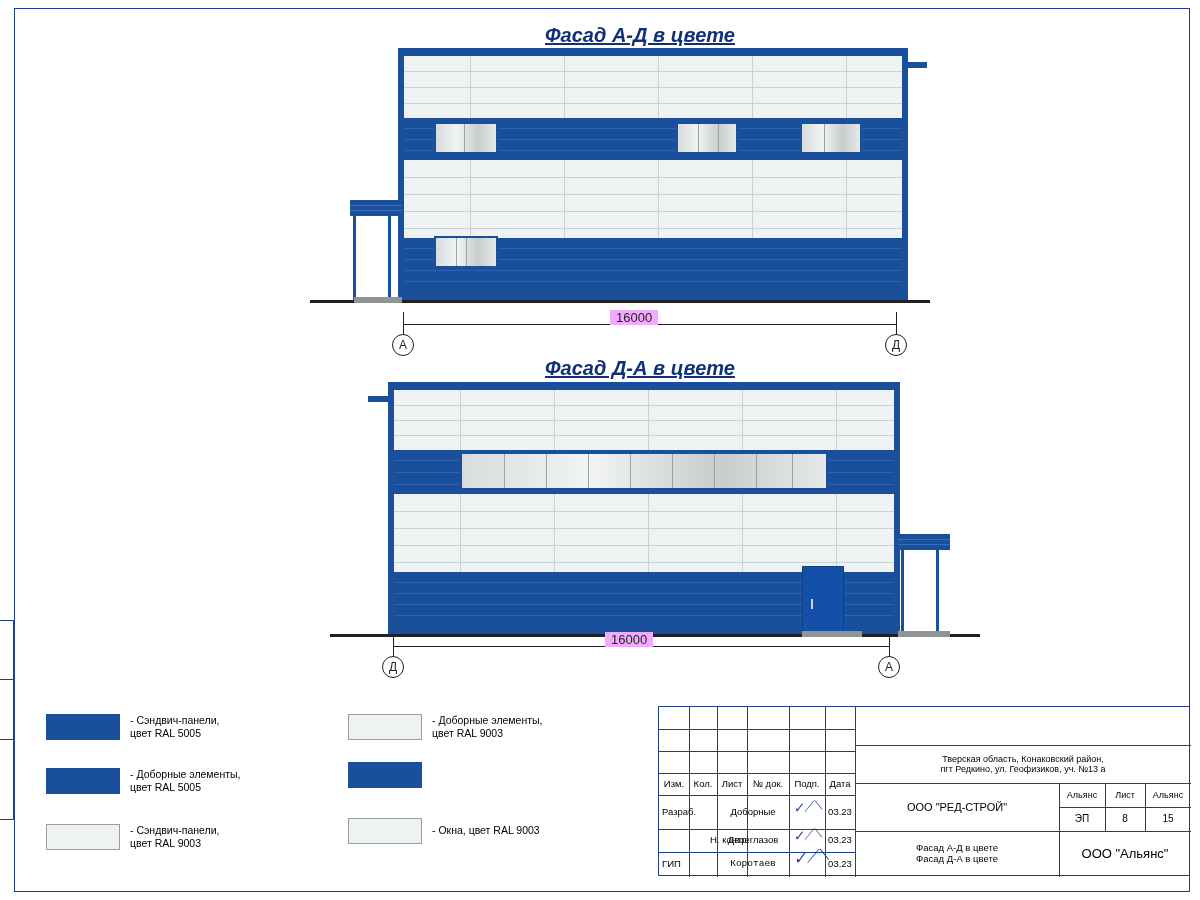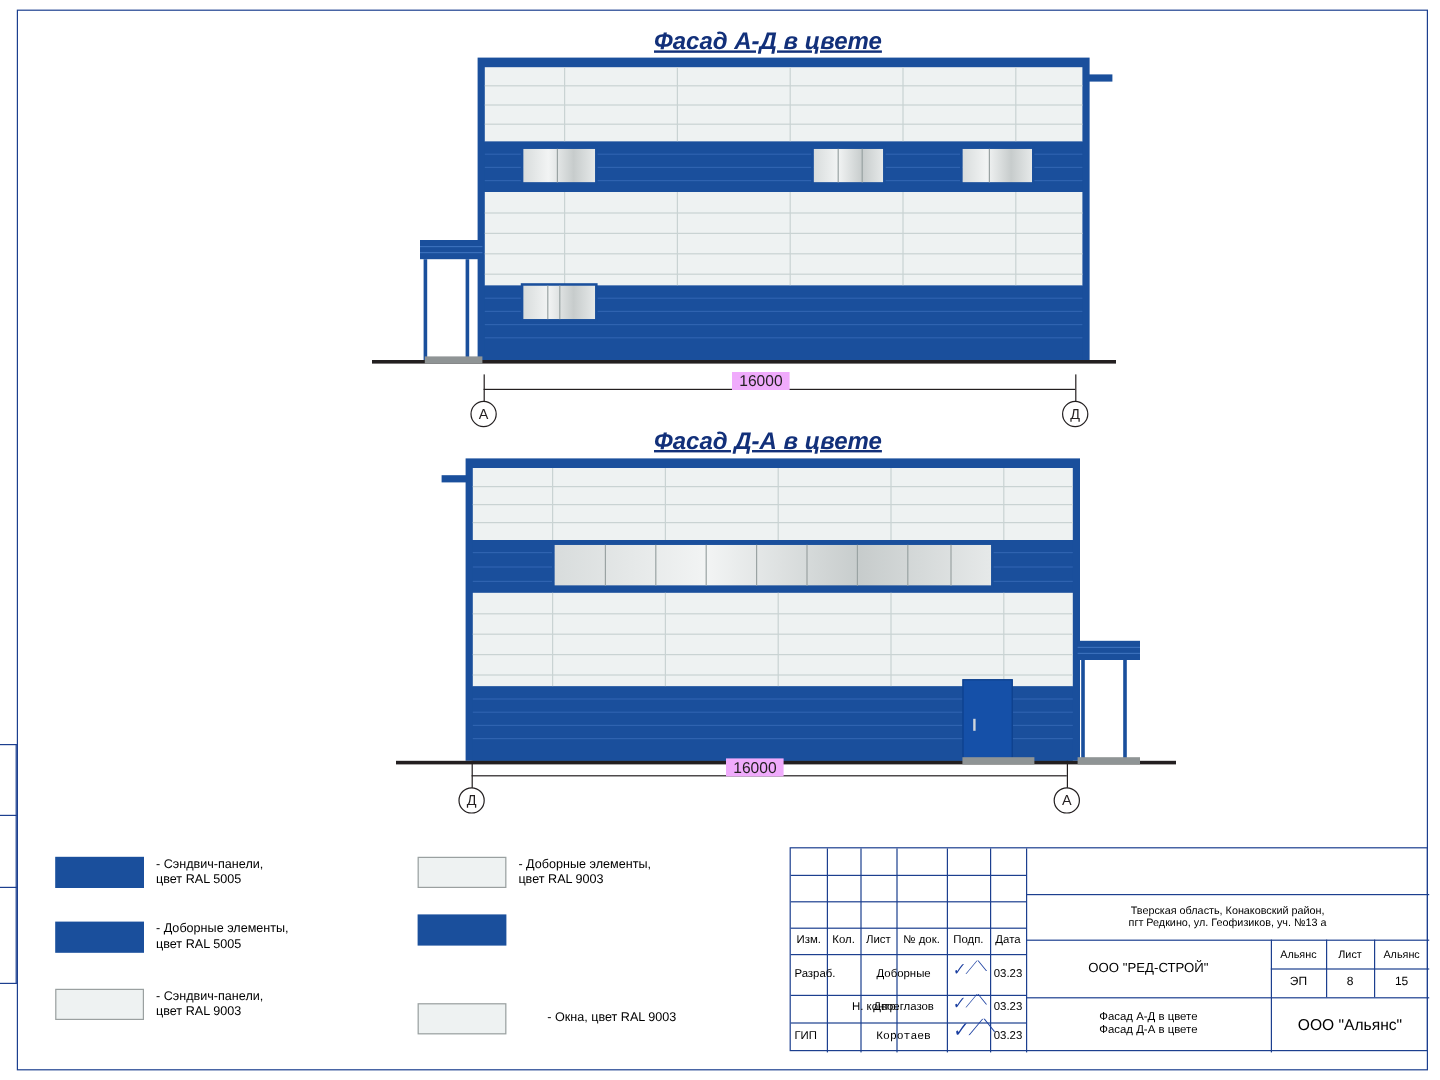--- a/index.html
+++ b/index.html
@@ -325,21 +325,21 @@
   </div>
   <div class="legend-row" style="left:302px; top:56px;">
     <div class="swatch sw-blue"></div>
   </div>
 
   <div class="legend-row" style="left:0px; top:118px;">
     <div class="swatch sw-white"></div>
     <div class="legend-text">- Сэндвич-панели,
 цвет RAL 9003</div>
   </div>
-  <div class="legend-row" style="left:302px; top:130px;gap:24px;">
+  <div class="legend-row" style="left:302px; top:112px;">
     <div class="swatch sw-white"></div>
     <div class="legend-text">- Окна, цвет RAL 9003</div>
   </div>
 </div>
 
 <div class="stamp">
 
   <div class="sv" style="left:196px; top:0; height:170px;"></div>
 
   <div class="sv" style="left:30px;  top:0; height:170px;"></div>

